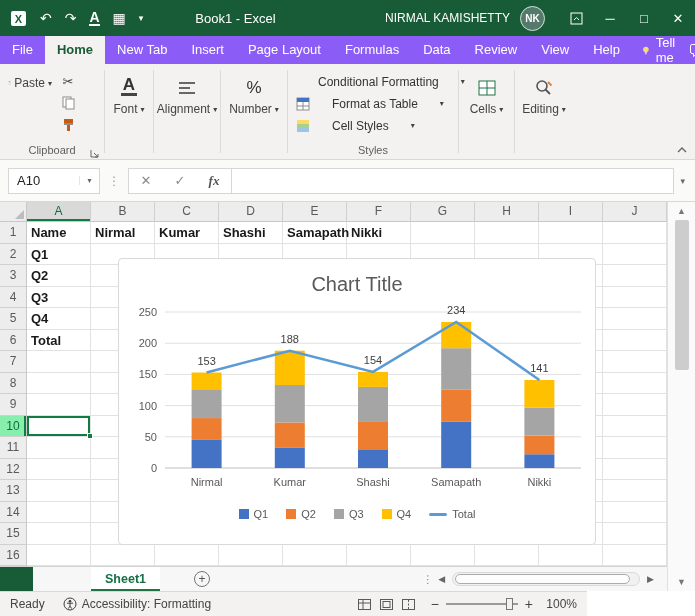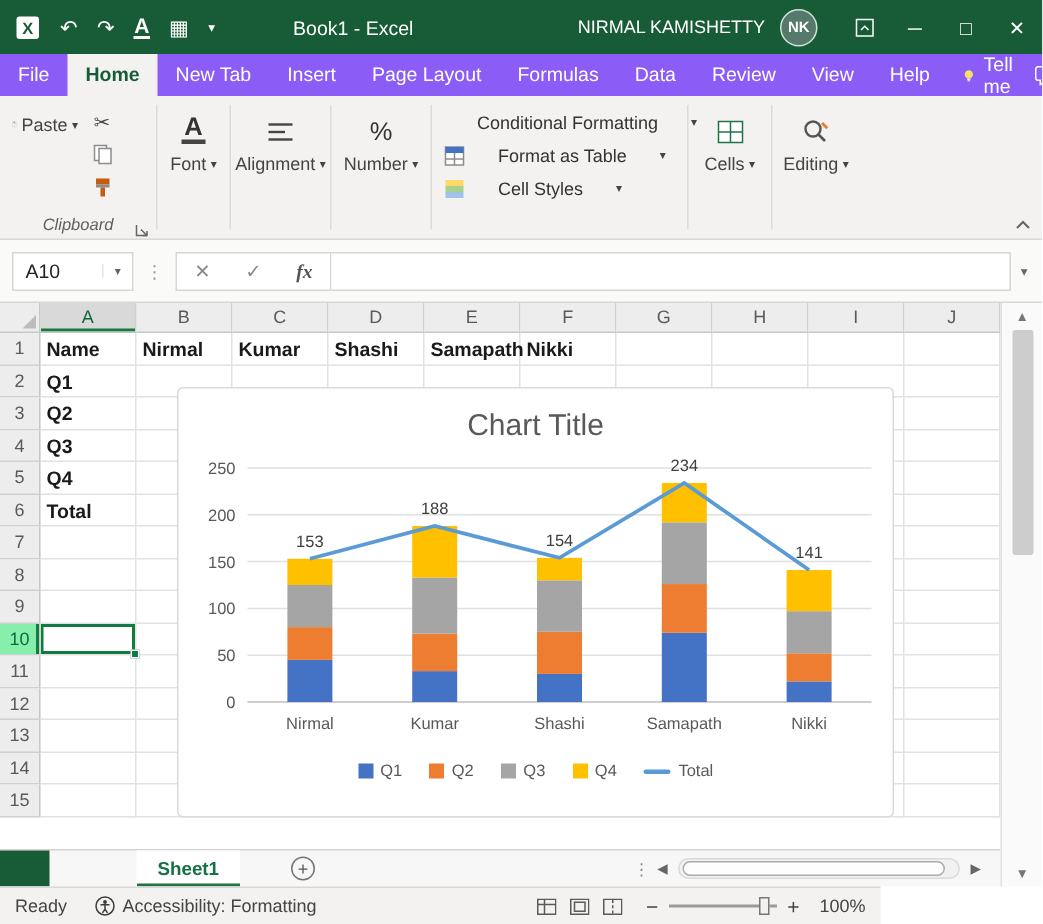--- a/index.html
+++ b/index.html
@@ -31,35 +31,35 @@
   .ribbon{position:absolute;left:0;top:64px;width:695px;height:96px;background:#F3F2F1;border-bottom:1px solid #D8D8D8;display:flex;}
   .vsep{flex:none;width:1px;margin:6px 0;background:#DCDADA;}
   .rgroup{position:relative;flex:none;height:100%;}
   .g-clipboard{width:104px;}
   .paste-btn{position:absolute;left:8px;top:6px;width:44px;display:flex;flex-direction:row;align-items:center;gap:3px;}
   .blabel{font-size:12px;color:#444;display:flex;align-items:center;gap:3px;white-space:nowrap;}
   .caret{font-size:8px;color:#444;}
   .clip-col{position:absolute;left:58px;top:8px;display:flex;flex-direction:column;gap:4px;}
   .sbtn{width:20px;height:18px;display:flex;align-items:center;justify-content:center;}
   .txticon{font-size:13px;color:#444;line-height:1;}
-  .gname-row{position:absolute;left:0;bottom:3px;width:100%;display:flex;align-items:center;justify-content:center;gap:6px;font-style:italic;}
+  .gname-row{position:absolute;left:0;bottom:3px;width:100%;display:flex;align-items:center;justify-content:center;gap:6px;}
   .gname{font-size:11px;color:#605E5C;}
   .launcher{position:absolute;right:5px;bottom:1px;}
   .collapsed{width:48px;}
   .g-align{width:66px;} .g-num{width:66px;} .g-cells{width:55px;} .g-edit{width:58px;}
   .bigbtn{position:absolute;left:0;top:6px;width:100%;display:flex;flex-direction:column;align-items:center;gap:6px;}
   .bicon{height:26px;display:flex;align-items:flex-end;justify-content:center;font-size:17px;color:#333;line-height:1;}
   .font-a{font-weight:700;border-bottom:3px solid #444;padding:0 2px;}
   .g-styles{width:170px;}
   .srow{display:flex;align-items:center;gap:22px;height:21px;margin:1px 0 0 8px;font-size:12px;color:#333;white-space:nowrap;}
   .srow:first-child{margin-top:7px;}
   .collapse-ribbon{position:absolute;right:7px;bottom:5px;}
   
   .fbar{position:absolute;left:0;top:160px;width:695px;height:42px;background:#FAFAF9;border-bottom:1px solid #D8D8D8;display:flex;align-items:center;}
-  .namebox{margin-left:8px;width:81px;height:26px;background:#fff;border:1px solid #D6D6D6;display:flex;align-items:center;font-size:13px;color:#222;}
+  .namebox{margin-left:8px;width:92px;height:26px;background:#fff;border:1px solid #D6D6D6;display:flex;align-items:center;font-size:13px;color:#222;}
   .namebox .nb-val{flex:1;padding-left:8px;}
   .nb-caret{width:20px;text-align:center;font-size:8px;color:#666;border-left:1px solid #E4E4E4;}
   .fb-dots{margin:0 8px;color:#9a9a9a;font-size:12px;}
   .fb-btns{width:104px;height:26px;background:#fff;border:1px solid #D6D6D6;display:flex;align-items:center;justify-content:space-around;}
   .fb-x,.fb-check{font-size:13px;color:#8a8a8a;}
   .fb-fx{font-size:13px;color:#555;font-style:italic;font-family:"Liberation Serif", serif;font-weight:700;}
   .fb-input{flex:1;height:26px;background:#fff;border:1px solid #D6D6D6;border-left:none;margin-right:6px;font-size:13px;padding-left:6px;}
   .fb-expand{margin-right:10px;font-size:9px;color:#666;}
   
   .grid-area{position:absolute;left:0;top:202px;width:667px;height:364px;background:#fff;}
@@ -275,20 +275,23 @@
       </div>
       <div class="srow">
         <svg width="14" height="14" viewBox="0 0 14 14">
           <rect x="1" y="1" width="12" height="4" fill="#FFD966"></rect>
           <rect x="1" y="5" width="12" height="4" fill="#A9D18E"></rect>
           <rect x="1" y="9" width="12" height="4" fill="#9DC3E6"></rect>
         </svg>
         <span>Cell Styles</span>
         <span class="caret">▾</span>
       </div>
+      <div class="gname-row">
+        <span class="gname">Styles</span>
+      </div>
     </div>
     <div class="vsep"></div>
     <div class="rgroup g-cells">
       <div class="bigbtn">
         <span class="bicon">
           <svg width="18" height="16" viewBox="0 0 18 16">
             <rect x="1" y="1" width="16" height="14" fill="#fff" stroke="#217346"></rect>
             <line x1="1" y1="8" x2="17" y2="8" stroke="#217346"></line>
             <line x1="9" y1="1" x2="9" y2="15" stroke="#217346"></line>
           </svg>
@@ -529,20 +532,33 @@
           <div class="cell"></div>
           <div class="cell"></div>
           <div class="cell"></div>
           <div class="cell"></div>
           <div class="cell"></div>
           <div class="cell"></div>
           <div class="cell"></div>
         </div>
         <div class="grid-row">
           <div class="row-h">15</div>
+          <div class="cell"></div>
+          <div class="cell"></div>
+          <div class="cell"></div>
+          <div class="cell"></div>
+          <div class="cell"></div>
+          <div class="cell"></div>
+          <div class="cell"></div>
+          <div class="cell"></div>
+          <div class="cell"></div>
+          <div class="cell"></div>
+        </div>
+        <div class="grid-row">
+          <div class="row-h">16</div>
           <div class="cell"></div>
           <div class="cell"></div>
           <div class="cell"></div>
           <div class="cell"></div>
           <div class="cell"></div>
           <div class="cell"></div>
           <div class="cell"></div>
           <div class="cell"></div>
           <div class="cell"></div>
           <div class="cell"></div>

